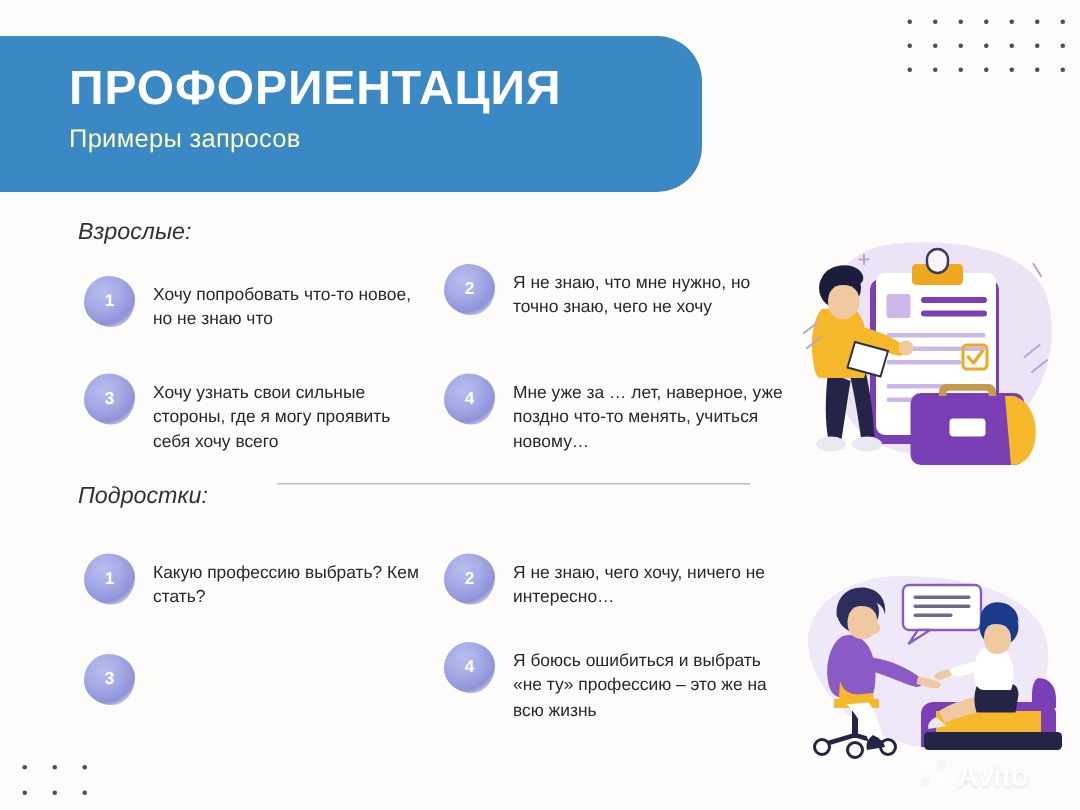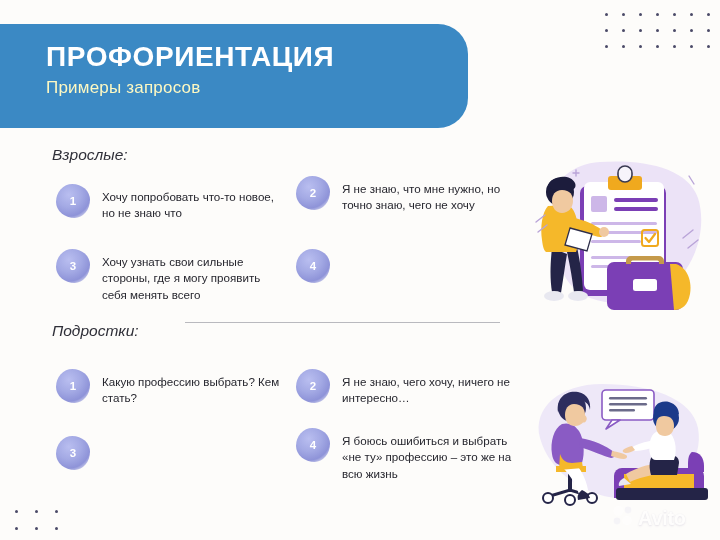--- a/index.html
+++ b/index.html
@@ -55,21 +55,21 @@
     top: 24px;
     width: 498px;
     height: 104px;
     background: #3b89c4;
     border-radius: 0 30px 30px 0;
     box-sizing: border-box;
     padding: 18px 0 0 76px;
   }
   #header-title {
     color: #ffffff;
-    font-size: 28px;
+    font-size: 32px;
     font-weight: bold;
     letter-spacing: 0.6px;
     line-height: 1.05;
     margin: 0 0 7px 0;
   }
   #header-subtitle {
     color: #fef9c3;
     font-size: 17px;
     font-weight: normal;
     letter-spacing: 0.2px;
@@ -230,28 +230,29 @@
     <span class="num">2</span>
   </span>
   <span class="q-text">Я не знаю, что мне нужно, но точно знаю, чего не хочу</span>
 </div>
 
 <div class="q-item col-left" style="top:253px;">
   <span class="badge">
     <span class="blob"></span>
     <span class="num">3</span>
   </span>
-  <span class="q-text">Хочу узнать свои сильные стороны, где я могу проявить себя менять всего</span>
+  <span class="q-text">Хочу узнать свои сильные стороны, где я могу проявить себя хочу всего</span>
 </div>
 
 <div class="q-item col-right" style="top:253px;">
   <span class="badge">
     <span class="blob"></span>
     <span class="num">4</span>
   </span>
+  <span class="q-text">Мне уже за … лет, наверное, уже поздно что-то менять, учиться новому…</span>
 </div>
 
 <div class="section-head" id="section-head-teens">
   <span class="label">Подростки:</span>
   <span class="rule"></span>
 </div>
 
 <div class="q-item col-left" style="top:373px;">
   <span class="badge">
     <span class="blob"></span>

